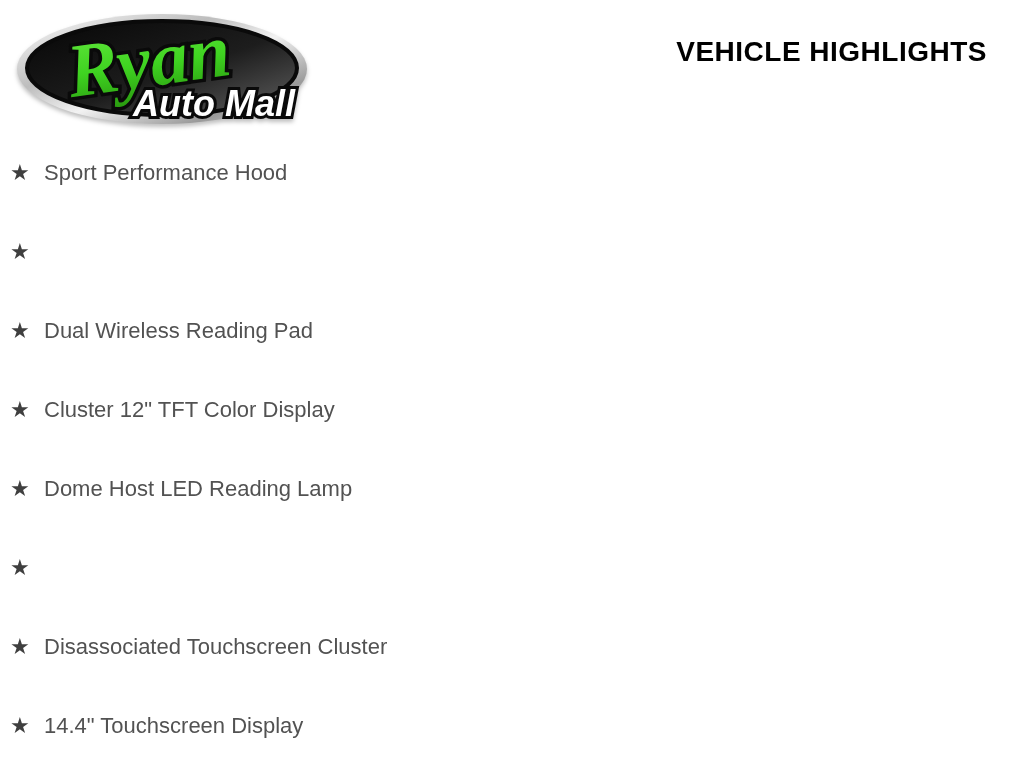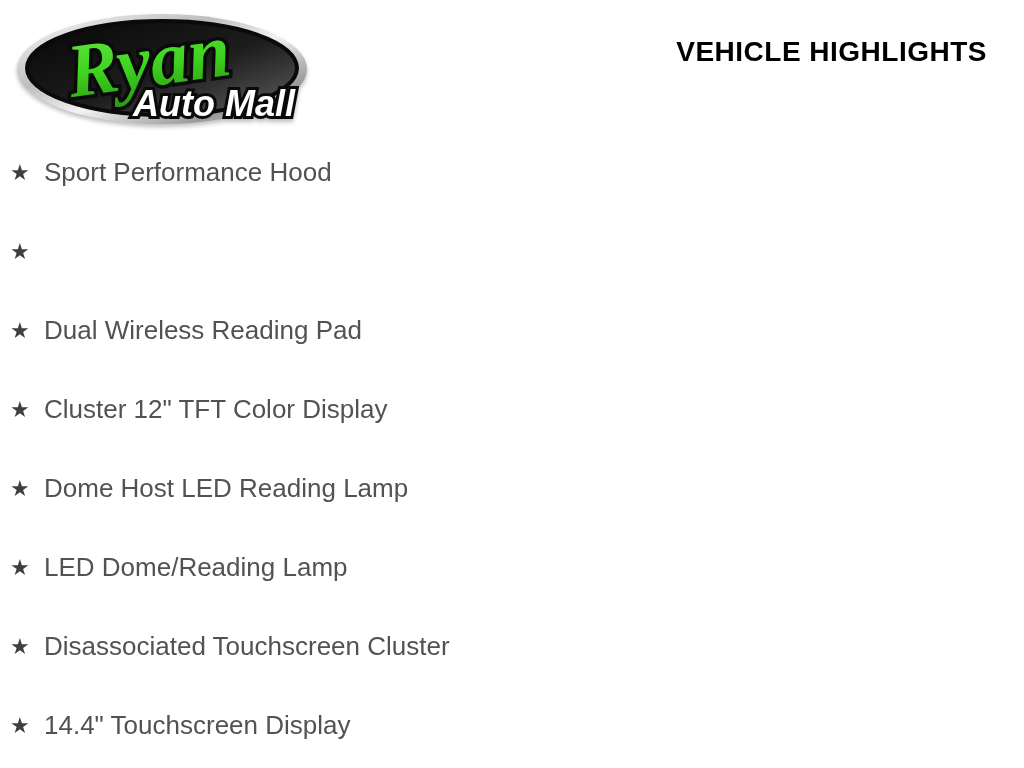--- a/index.html
+++ b/index.html
@@ -51,21 +51,21 @@
   }
   .star {
     display: inline-block;
     width: 34px;
     font-size: 22px;
     line-height: 1;
     color: #3f3f3f;
     flex: 0 0 34px;
   }
   .label {
-    font-size: 26px;
+    font-size: 22px;
     color: #525252;
     white-space: nowrap;
   }
 </style>
 </head>
 <body>
 
 <div class="page">
 
   <header>
@@ -122,21 +122,20 @@
         <span class="label">Cluster 12" TFT Color Display</span>
       </li>
 
       <li>
         <span class="star">★</span>
         <span class="label">Dome Host LED Reading Lamp</span>
       </li>
 
       <li>
         <span class="star">★</span>
-        <span class="label">LED Dome/Reading Lamp</span>
       </li>
 
       <li>
         <span class="star">★</span>
         <span class="label">Disassociated Touchscreen Cluster</span>
       </li>
 
       <li>
         <span class="star">★</span>
         <span class="label">14.4" Touchscreen Display</span>

